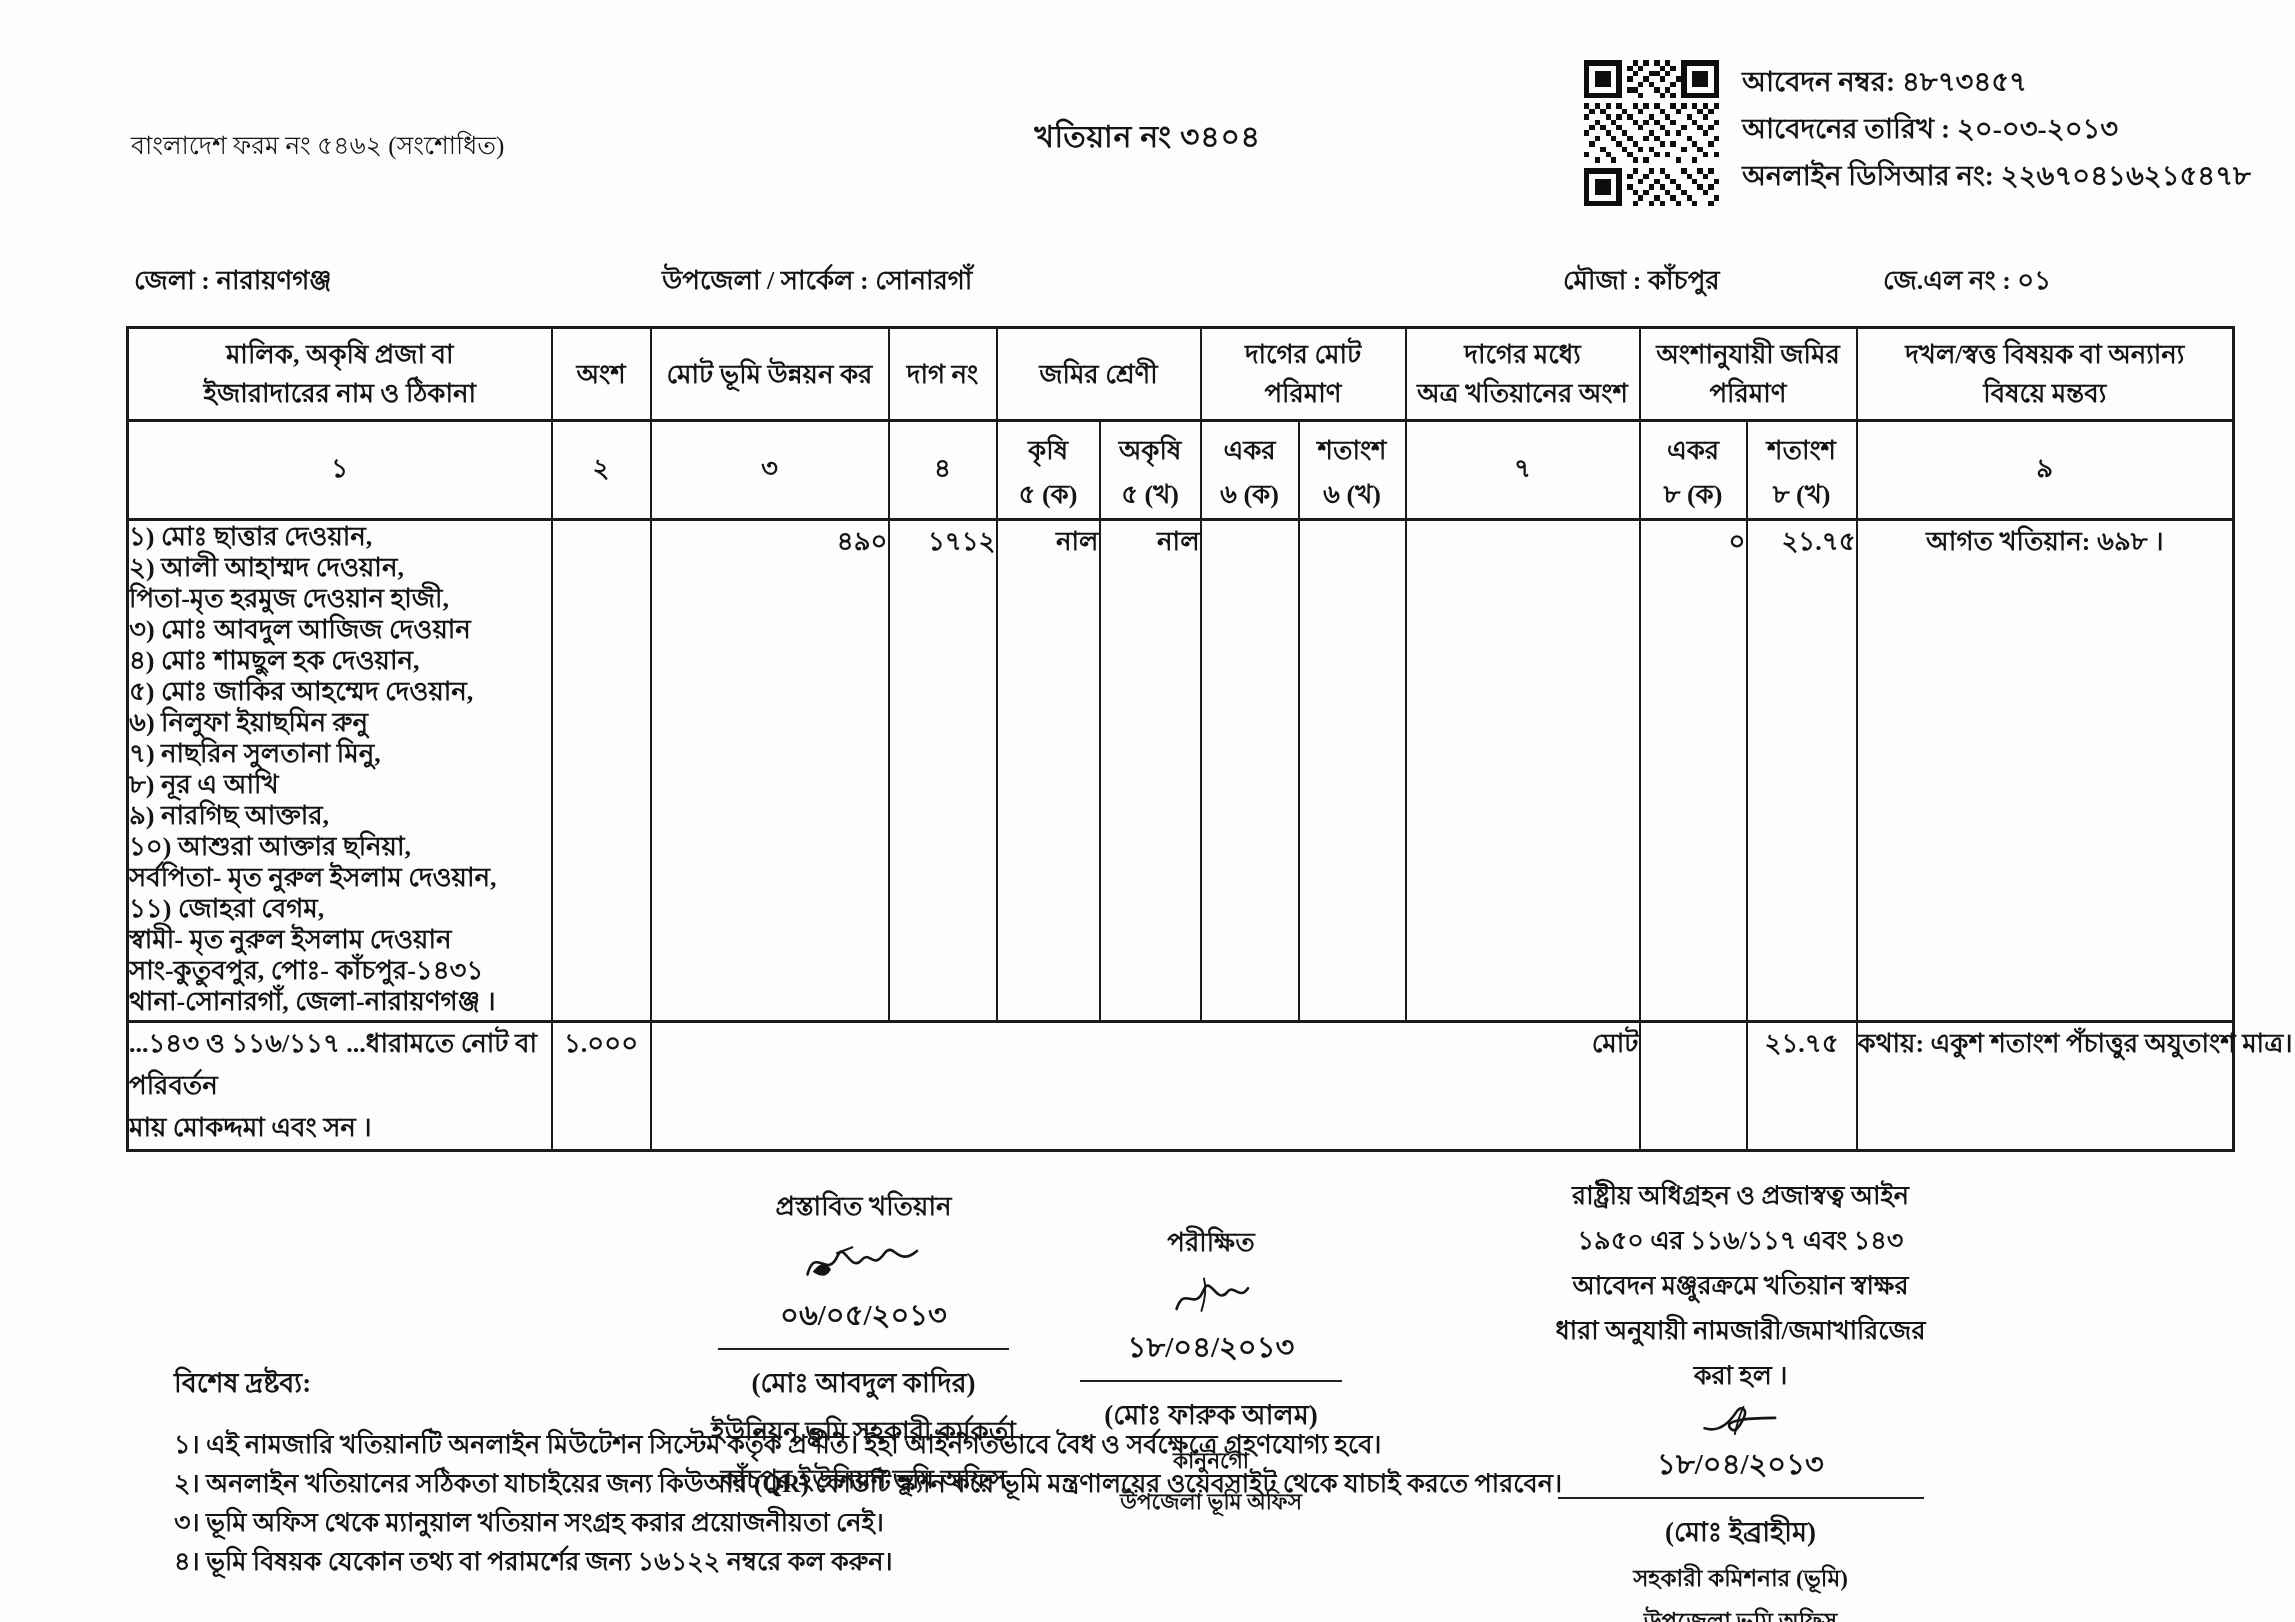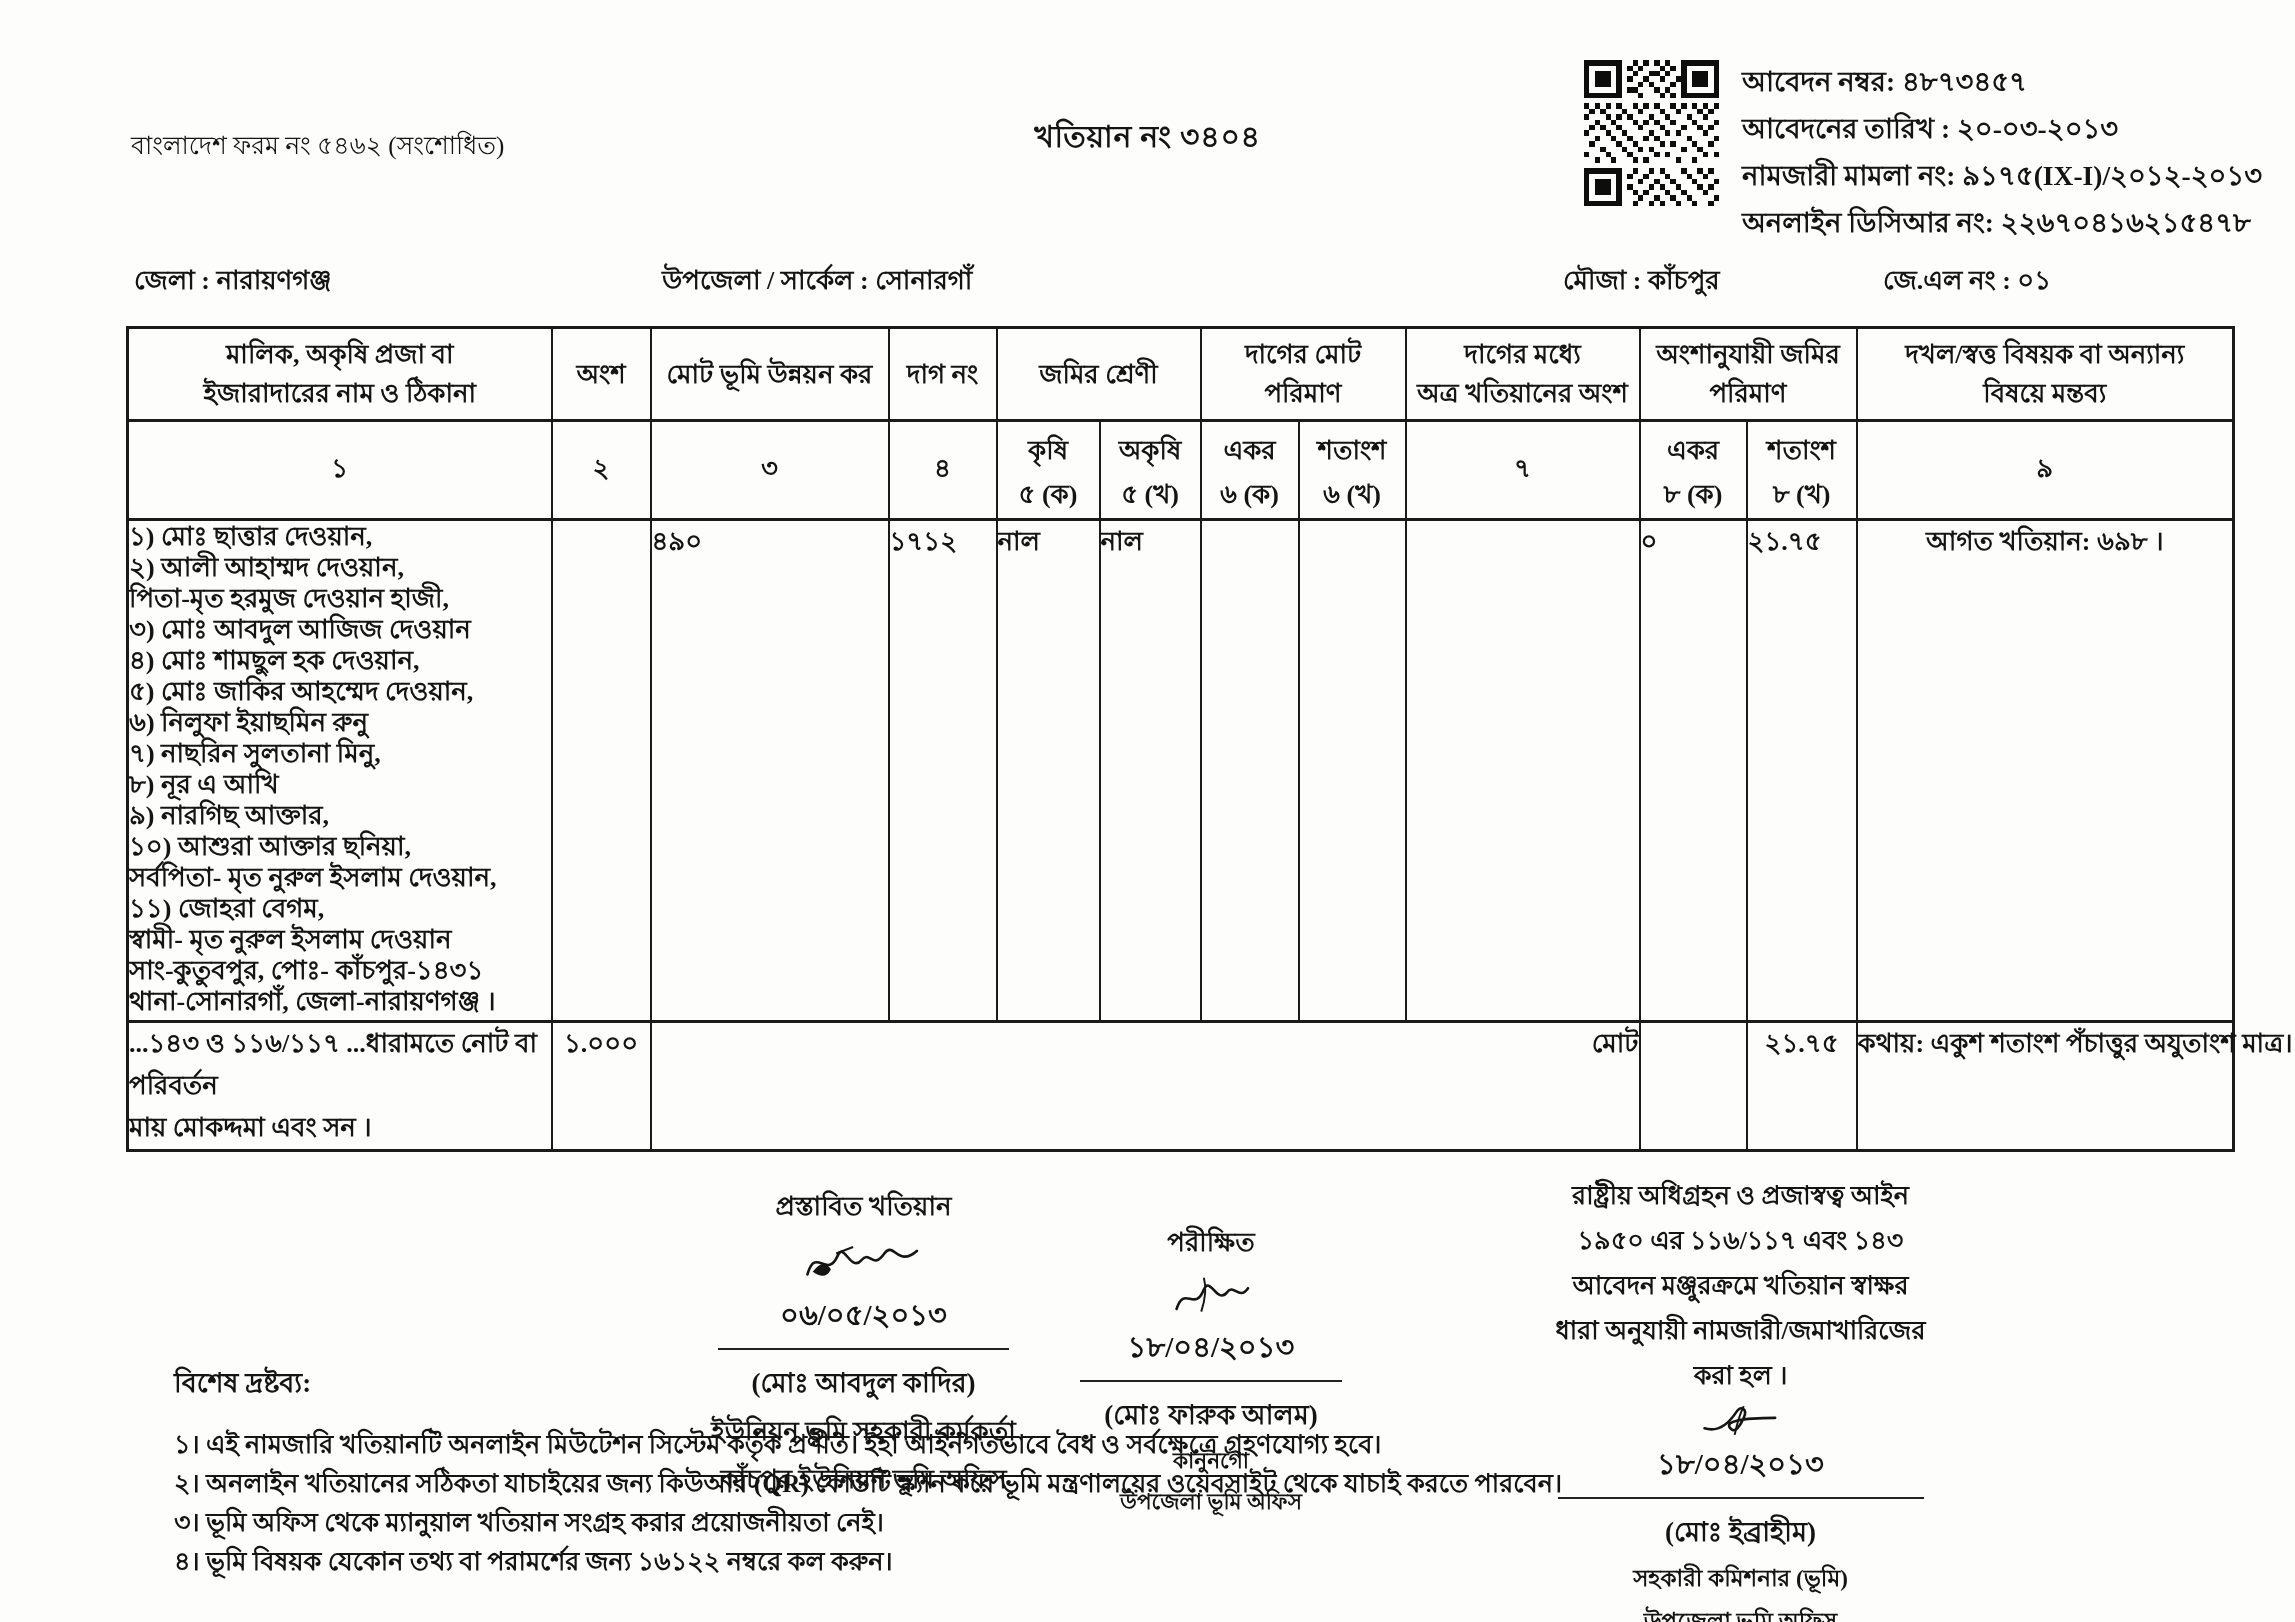--- a/index.html
+++ b/index.html
@@ -40,21 +40,21 @@
   }
   table.khatian tr.h1 td{border-bottom-width:3.9px;height:90px;text-align:center;line-height:39px;}
   table.khatian tr.h2 td{border-bottom-width:3.9px;height:96px;text-align:center;}
   table.khatian tr.h1 td, table.khatian tr.h2 td{border-top-width:3.9px;}
   table.khatian tr.data td{height:499px;vertical-align:top;border-bottom-width:3.9px;}
   table.khatian tr.total td{height:120px;vertical-align:top;border-bottom-width:3.9px;}
   table.khatian{border:3.9px solid #1b1b1b;}
 
   .split{display:flex;flex-direction:column;justify-content:space-between;height:76px;padding:7.9px 0 11.8px 0;}
   .owners{padding:7.9px 6.5px 0 11.8px;font-size:25.5px;line-height:31px;text-align:left;white-space:nowrap;}
-  .cell-top{padding-top:9.2px;text-align:left;}
+  .cell-top{padding-top:9.2px;text-align:right;}
   .remarks-cell{padding:9.2px 5.2px 0 10.5px;text-align:center;white-space:nowrap;}
   .tnote{padding:14.4px 6.5px 0 13px;text-align:left;line-height:42px;font-size:25.5px;white-space:nowrap;}
   .tot-label{padding:13px 17px 0 0;text-align:right;}
   .tot-val{padding-top:13px;text-align:center;}
   .tot-remarks{padding:11.8px 3.9px 0 9.2px;text-align:left;font-size:25px;white-space:nowrap;}
 
   
   .sigblock{text-align:center;font-weight:bold;}
   .sig-a{left:703px;top:1186px;width:321px;}
   .sig-b{left:1067px;top:1186px;width:288px;margin-top:36px;}
@@ -250,21 +250,20 @@
           <rect x="17" y="26" width="1" height="1"></rect>
           <rect x="20" y="26" width="1" height="1"></rect>
           <rect x="23" y="26" width="1" height="1"></rect>
         </g>
     </svg>
   </div>
 
   <div class="abs qr-info">
     <div>আবেদন নম্বর: ৪৮৭৩৪৫৭</div>
     <div>আবেদনের তারিখ : ২০-০৩-২০১৩</div>
-    <div>নামজারী মামলা নং: ৯১৭৫(IX-I)/২০১২-২০১৩</div>
     <div>অনলাইন ডিসিআর নং: ২২৬৭০৪১৬২১৫৪৭৮</div>
   </div>
 
   <div class="abs loc d1">জেলা : নারায়ণগঞ্জ</div>
   <div class="abs loc d2">উপজেলা / সার্কেল : সোনারগাঁ</div>
   <div class="abs loc d3">মৌজা : কাঁচপুর</div>
   <div class="abs loc d4">জে.এল নং : ০১</div>
 
   <table class="khatian">
     <colgroup>

